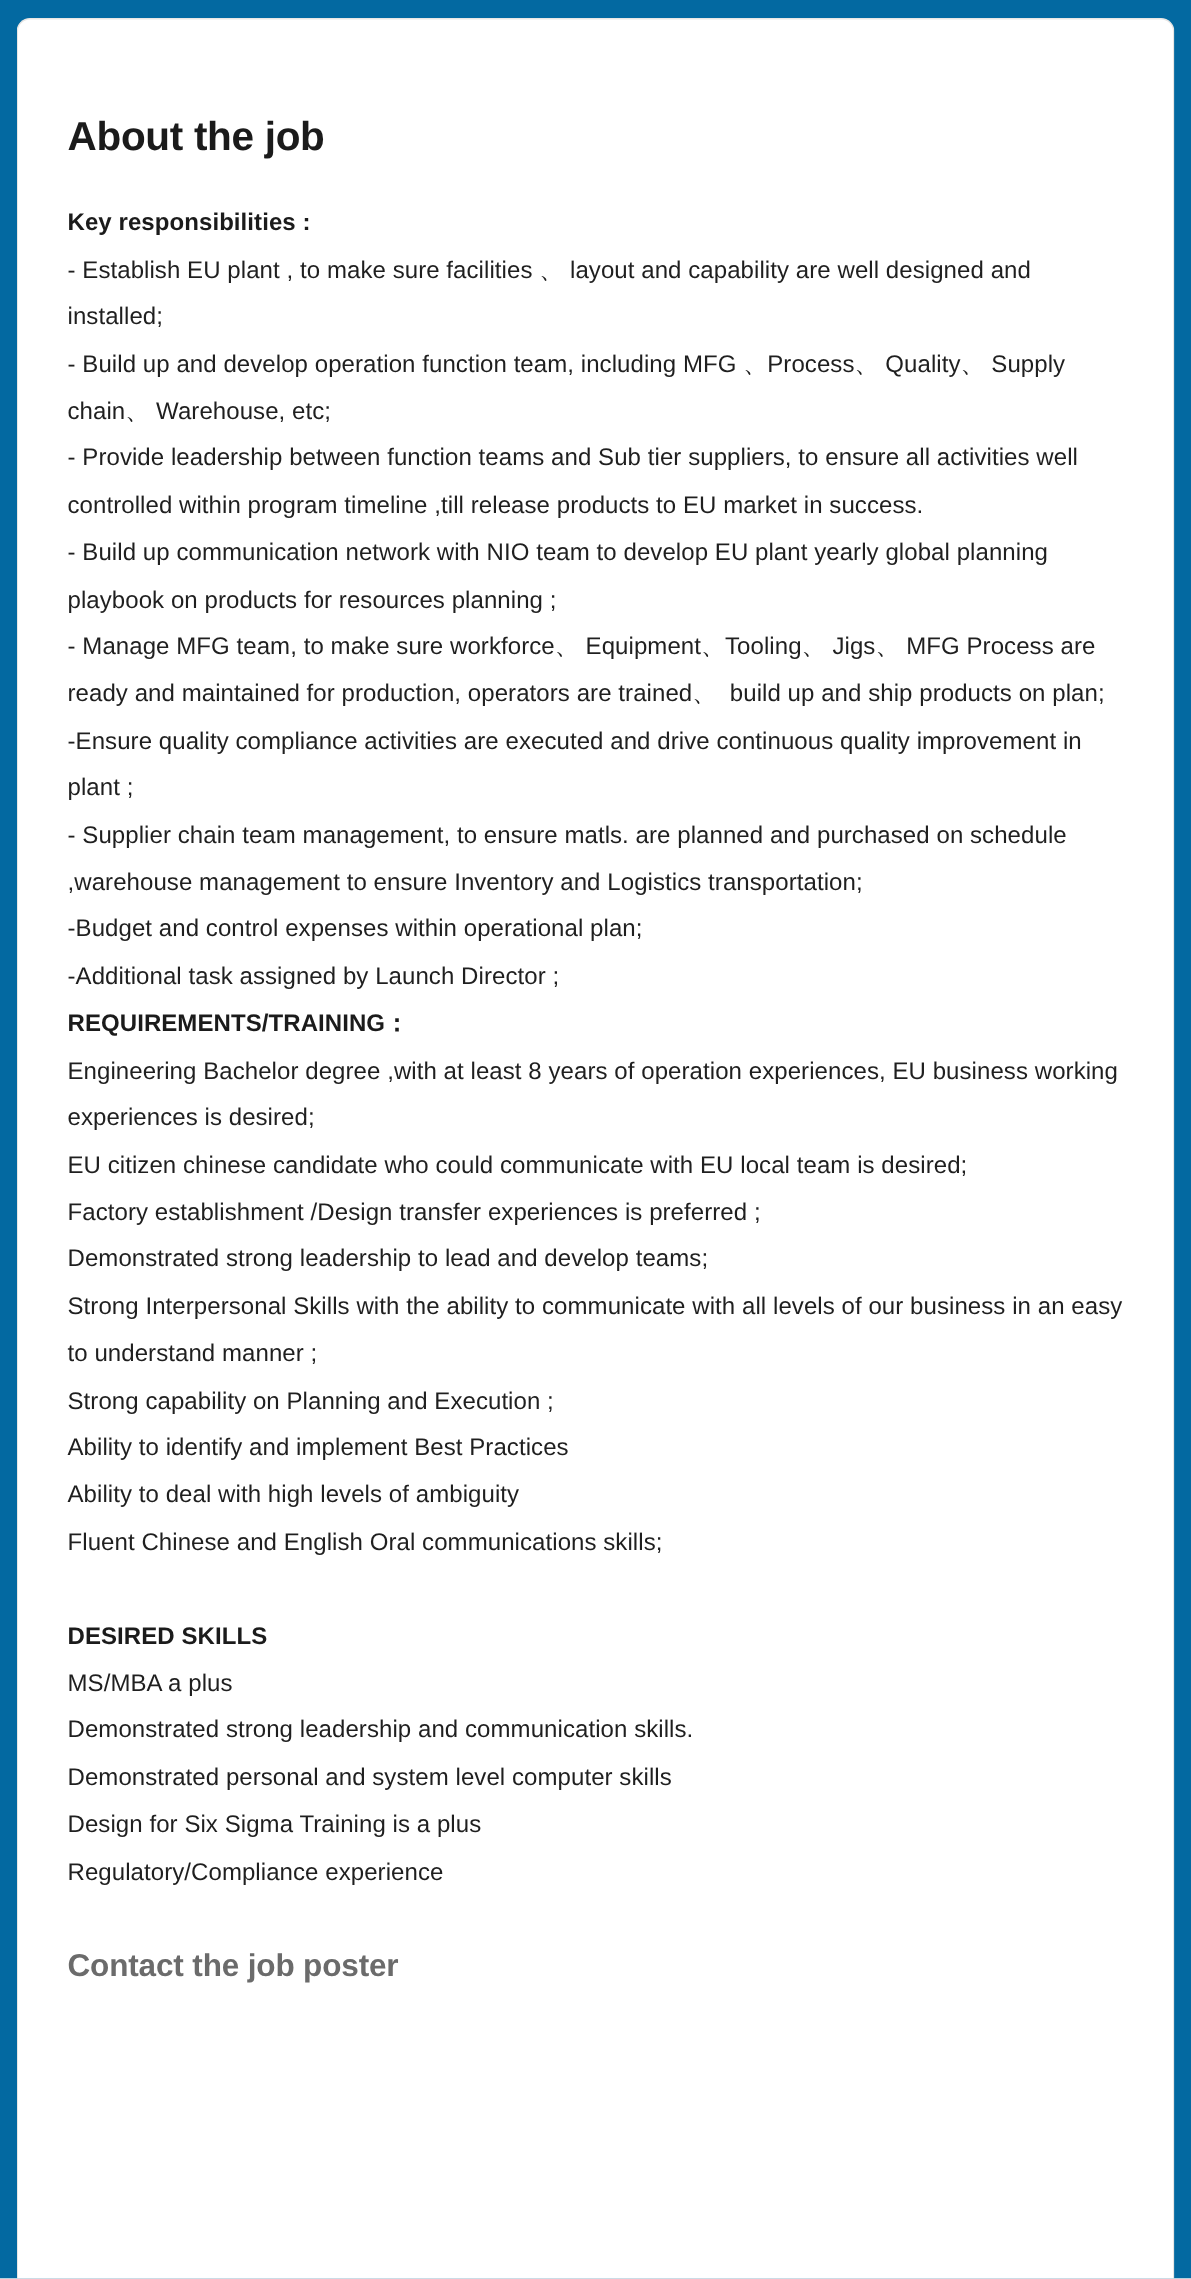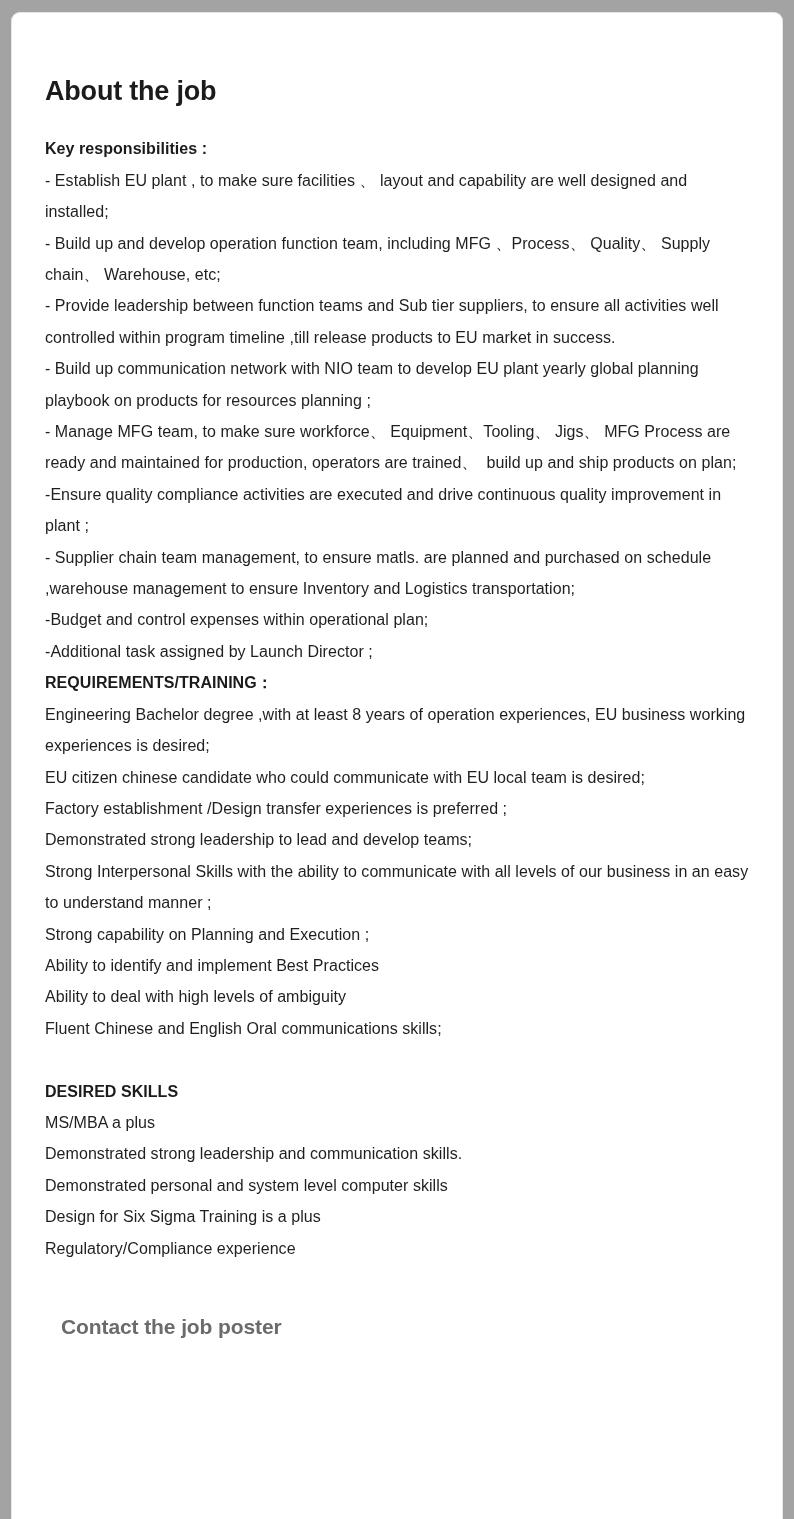--- a/index.html
+++ b/index.html
@@ -13,21 +13,21 @@
     height: 1519px;
     overflow: hidden;
     font-family: "Liberation Sans", "DejaVu Sans", sans-serif;
     -webkit-font-smoothing: antialiased;
   }
 
   .page {
     position: relative;
     width: 794px;
     height: 1519px;
-    background: #a3a3a3;
+    background: #0369a1;
     box-sizing: border-box;
   }
 
   .job-card {
     position: absolute;
     left: 11px;
     top: 12px;
     width: 772px;
     min-height: 1507px;
     background: #ffffff;
@@ -66,21 +66,21 @@
   }
   .jd-line.blank {
     height: 31.4px;
   }
   .jd-line.bold {
     font-weight: bold;
     color: #1b1b1b;
   }
 
   .contact-heading {
-    margin: 16px;
+    margin: 0;
     padding-top: 33px;
     font-size: 21px;
     font-weight: bold;
     color: #6b6b6b;
     letter-spacing: -0.1px;
     line-height: 1.3;
   }
 </style>
 </head>
 <body>

